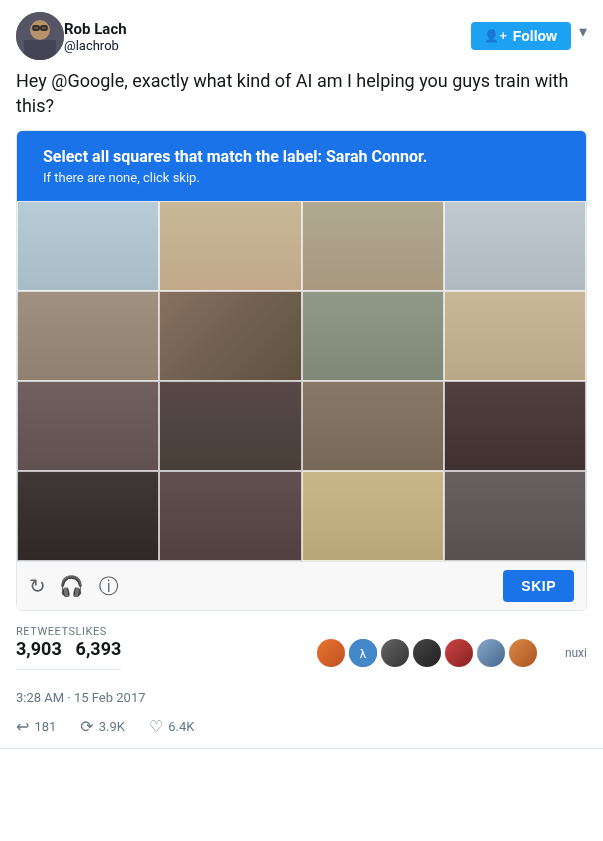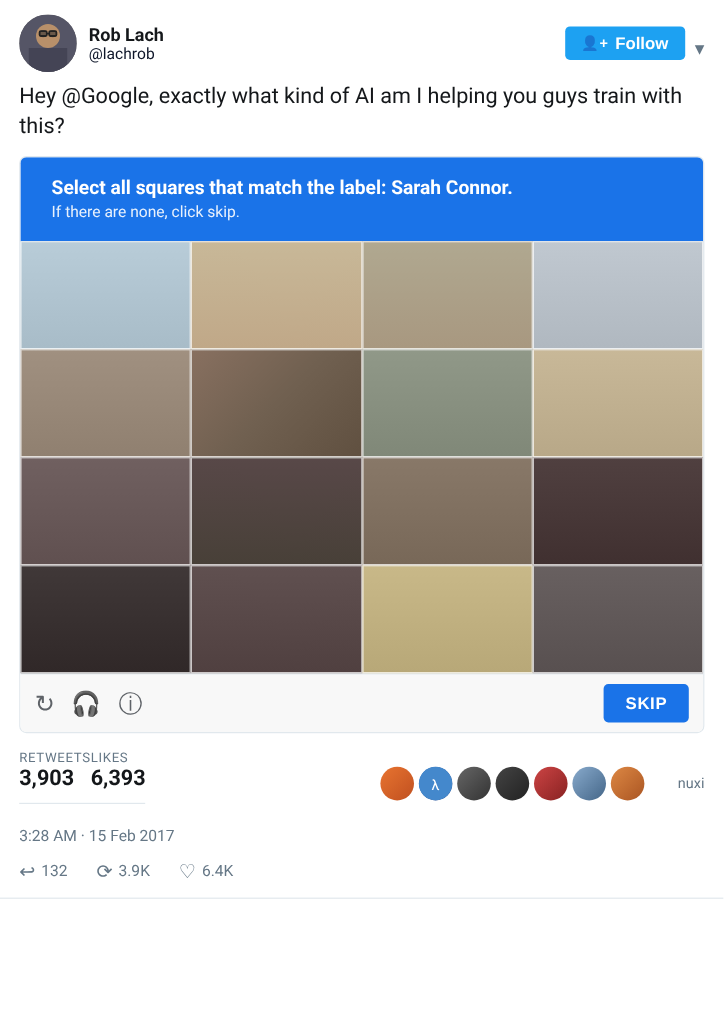--- a/index.html
+++ b/index.html
@@ -17,21 +17,20 @@
     }
     .tweet-header {
       display: flex;
       align-items: center;
       justify-content: space-between;
       margin-bottom: 8px;
     }
     .user-info {
       display: flex;
       align-items: center;
-      gap: 10px;
     }
     .avatar {
       width: 48px;
       height: 48px;
       border-radius: 50%;
       background: #ccc;
       overflow: hidden;
       flex-shrink: 0;
     }
     .avatar-img {
@@ -48,21 +47,21 @@
       font-weight: bold;
       font-size: 15px;
       color: #14171a;
     }
     .user-handle {
       color: #0f172a;
       font-size: 13px;
     }
     .header-right {
       display: flex;
-      align-items: flex-end;
+      align-items: flex-start;
       gap: 8px;
     }
     .follow-button {
       background: #1da1f2;
       color: #fff;
       border: none;
       border-radius: 4px;
       padding: 6px 14px;
       font-size: 14px;
       font-weight: bold;
@@ -357,21 +356,21 @@
       <div class="mini-avatar mini-av-7"></div>
       <span class="nuxi-text">nuxi</span>
     </div>
   </div>
 
   <div class="tweet-timestamp">3:28 AM · 15 Feb 2017</div>
 
   <div class="tweet-actions">
     <div class="action-item">
       <span class="action-icon">↩</span>
-      <span>132</span>
+      <span>181</span>
     </div>
     <div class="action-item">
       <span class="action-icon">⟳</span>
       <span>3.9K</span>
     </div>
     <div class="action-item">
       <span class="action-icon">♡</span>
       <span>6.4K</span>
     </div>
   </div>

